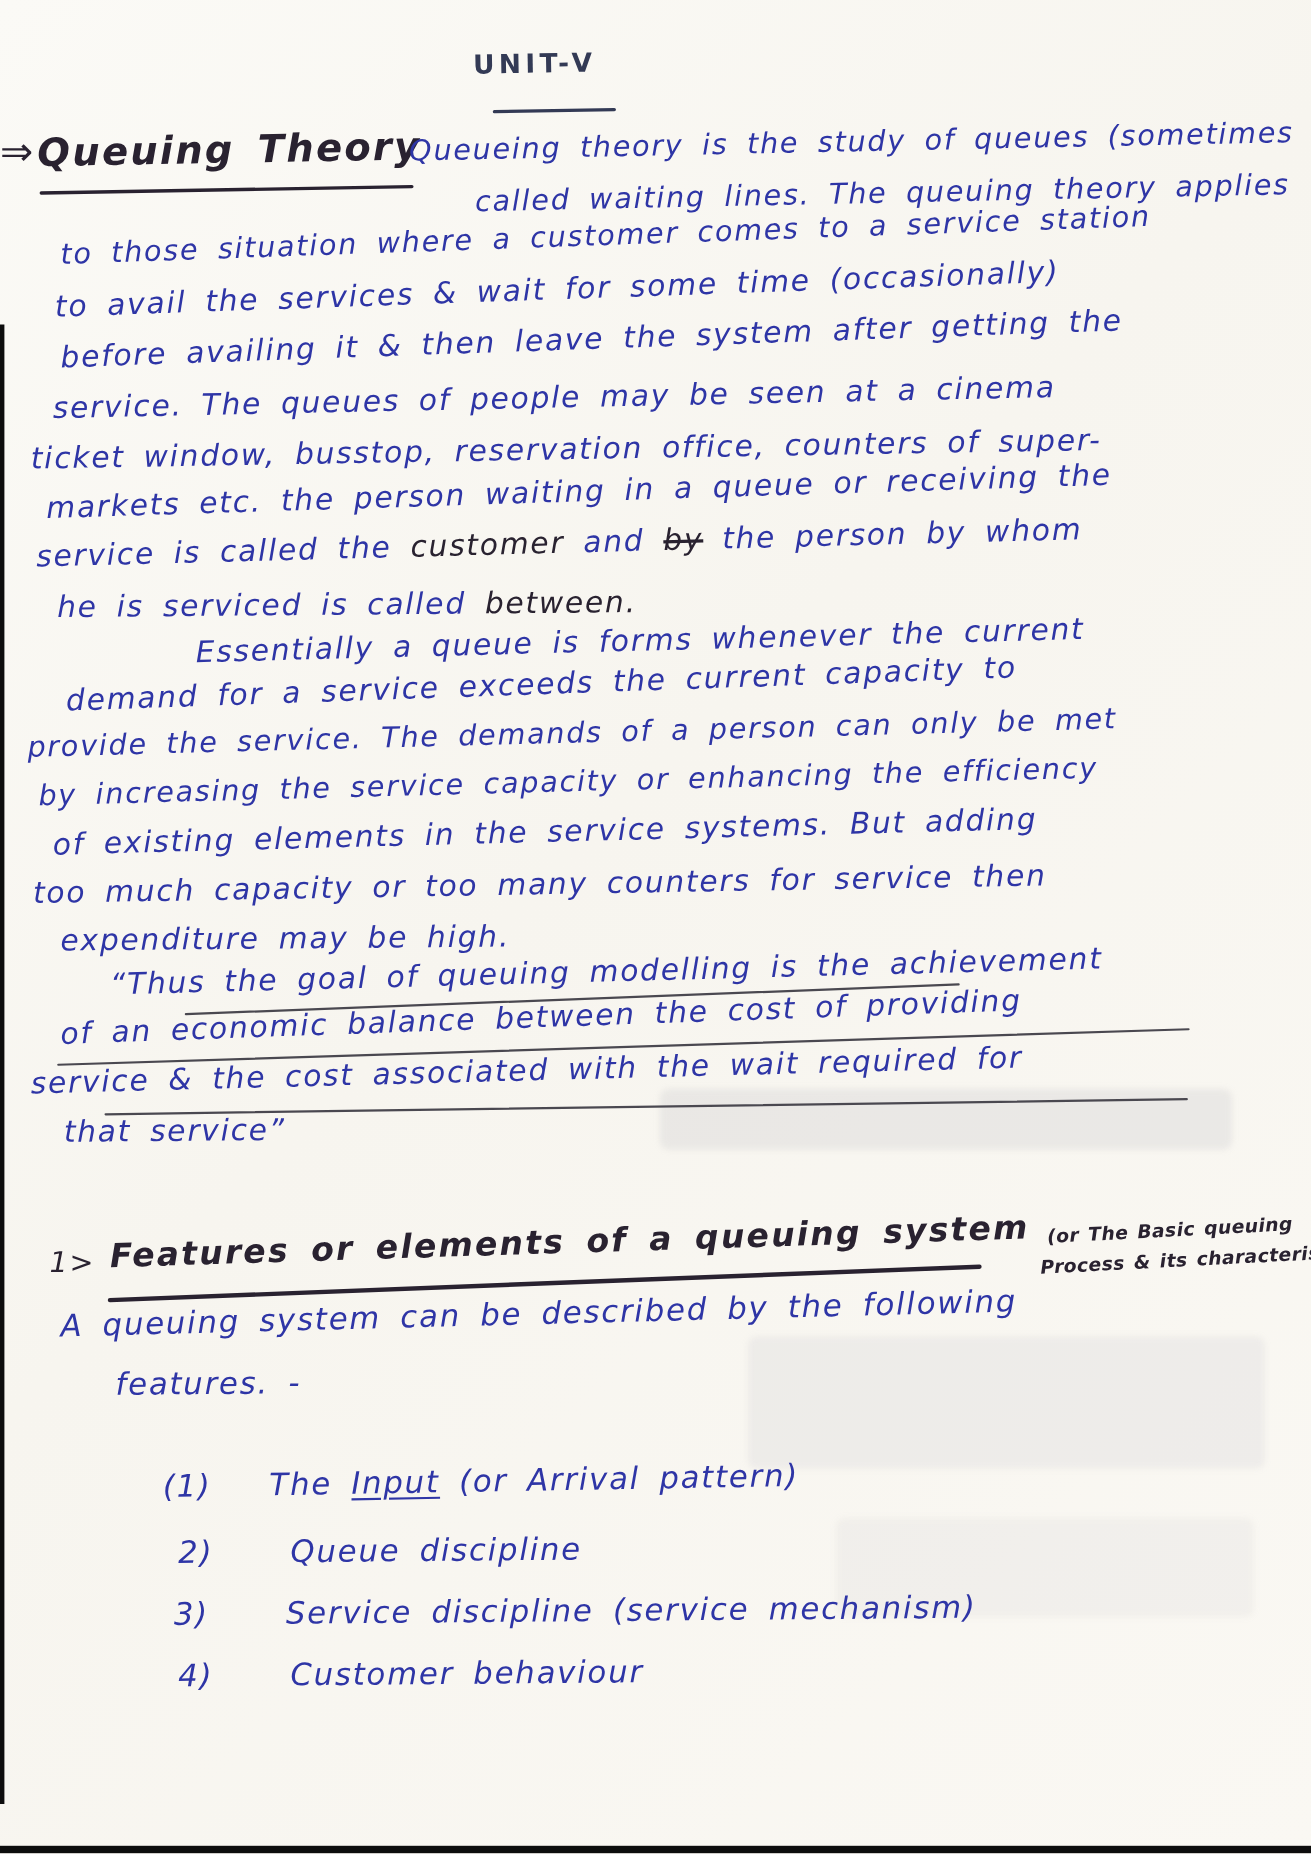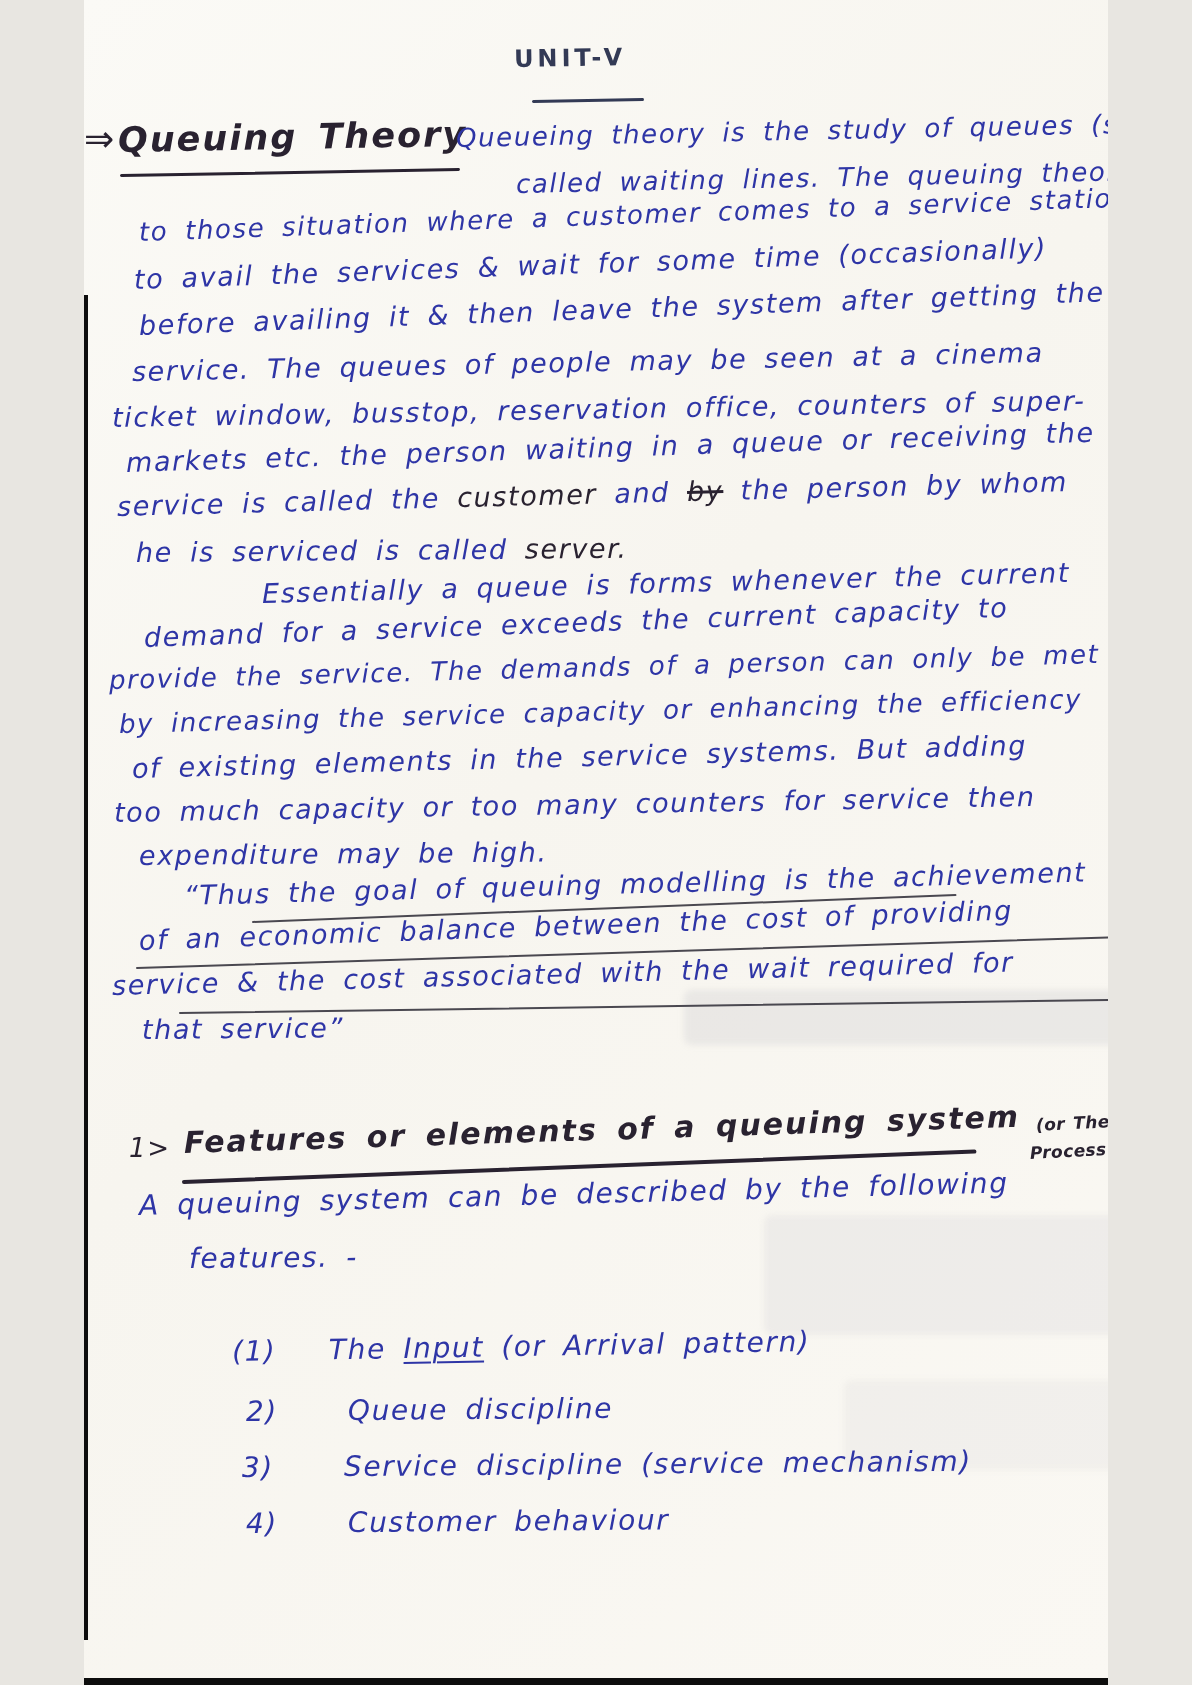--- a/index.html
+++ b/index.html
@@ -1,18 +1,18 @@
 <!DOCTYPE html>
 <html><head>
 <meta charset="utf-8">
 <style>
   html,body{margin:0;padding:0;background:#e8e6e1;}
   #page{
     position:relative;
-    width:1024px;height:1685px;
+    width:1192px;height:1685px;
     margin:0 auto;
     background:linear-gradient(135deg,#fbfaf6 0%,#f7f5ef 45%,#faf8f3 100%);
     overflow:hidden;
     font-family:"DejaVu Sans",sans-serif;
   }
   .hw-line{
     position:absolute;
     white-space:nowrap;
     font-style:italic;
     letter-spacing:1.6px;
@@ -45,21 +45,21 @@
     <div class="hw-line heading" style="left: 34px; top: 120px; font-size: 35px; transform: rotate(-1deg); color: rgb(41, 34, 48);"><span>Queuing Theory</span></div>
     <div class="hw-line" style="left: 372px; top: 124px; font-size: 26px; transform: rotate(-1.2deg); color: rgb(46, 53, 166);"><span>Queueing theory is the study of queues (sometimes</span></div>
     <div class="hw-line" style="left: 432px; top: 170px; font-size: 26px; transform: rotate(-1.2deg); color: rgb(46, 53, 166);"><span>called waiting lines. The queuing theory applies</span></div>
     <div class="hw-line" style="left: 55px; top: 218px; font-size: 26px; transform: rotate(-2deg); color: rgb(46, 53, 166);"><span>to those situation where a customer comes to a service station</span></div>
     <div class="hw-line" style="left: 50px; top: 264px; font-size: 27px; transform: rotate(-2deg); color: rgb(46, 53, 166);"><span>to avail the services &amp; wait for some time (occasionally)</span></div>
     <div class="hw-line" style="left: 55px; top: 310px; font-size: 27px; transform: rotate(-2deg); color: rgb(46, 53, 166);"><span>before availing it &amp; then leave the system after getting the</span></div>
     <div class="hw-line" style="left: 48px; top: 356px; font-size: 27px; transform: rotate(-1.2deg); color: rgb(46, 53, 166);"><span>service.  The queues of people may be seen at a cinema</span></div>
     <div class="hw-line" style="left: 28px; top: 402px; font-size: 27px; transform: rotate(-1deg); color: rgb(46, 53, 166);"><span>ticket window, busstop, reservation office, counters of super-</span></div>
     <div class="hw-line" style="left: 42px; top: 447px; font-size: 27px; transform: rotate(-1.8deg); color: rgb(46, 53, 166);"><span>markets etc. the person waiting in a queue or receiving the</span></div>
     <div class="hw-line" style="left: 33px; top: 491px; font-size: 27px; transform: rotate(-1.5deg); color: rgb(46, 53, 166);"><span>service is called the </span><span style="color: rgb(41, 34, 48);">customer</span><span> and </span><span class="strike" style="color: rgb(41, 34, 48);">by</span><span> the person by whom</span></div>
-    <div class="hw-line" style="left: 52px; top: 537px; font-size: 27px; transform: rotate(-0.5deg); color: rgb(46, 53, 166);"><span>he is serviced is called </span><span style="color: rgb(41, 34, 48);">server.</span></div>
+    <div class="hw-line" style="left: 52px; top: 537px; font-size: 27px; transform: rotate(-0.5deg); color: rgb(46, 53, 166);"><span>he is serviced is called </span><span style="color: rgb(41, 34, 48);">between.</span></div>
     <div class="hw-line" style="left: 178px; top: 578px; font-size: 27px; transform: rotate(-1.5deg); color: rgb(46, 53, 166);"><span>Essentially a queue is forms whenever the current</span></div>
     <div class="hw-line" style="left: 60px; top: 622px; font-size: 27px; transform: rotate(-2deg); color: rgb(46, 53, 166);"><span>demand for a service exceeds the current capacity to</span></div>
     <div class="hw-line" style="left: 25px; top: 666px; font-size: 26px; transform: rotate(-1.5deg); color: rgb(46, 53, 166);"><span>provide the service. The demands of a person can only be met</span></div>
     <div class="hw-line" style="left: 35px; top: 710px; font-size: 26px; transform: rotate(-1.5deg); color: rgb(46, 53, 166);"><span>by increasing the service capacity or enhancing the efficiency</span></div>
     <div class="hw-line" style="left: 48px; top: 753px; font-size: 27px; transform: rotate(-1.5deg); color: rgb(46, 53, 166);"><span>of existing elements in the service systems. But adding</span></div>
     <div class="hw-line" style="left: 30px; top: 797px; font-size: 27px; transform: rotate(-1deg); color: rgb(46, 53, 166);"><span>too much capacity or too many counters for service then</span></div>
     <div class="hw-line" style="left: 55px; top: 840px; font-size: 27px; transform: rotate(-0.5deg); color: rgb(46, 53, 166);"><span>expenditure may be high.</span></div>
     <div class="hw-line" style="left: 100px; top: 880px; font-size: 27px; transform: rotate(-1.5deg); color: rgb(46, 53, 166);"><span>“Thus the goal of queuing modelling is the achievement</span></div>
     <div class="hw-line" style="left: 55px; top: 925px; font-size: 27px; transform: rotate(-2deg); color: rgb(46, 53, 166);"><span>of an economic balance between the cost of providing</span></div>
     <div class="hw-line" style="left: 28px; top: 970px; font-size: 27px; transform: rotate(-1.5deg); color: rgb(46, 53, 166);"><span>service &amp; the cost associated with the wait required for</span></div>

